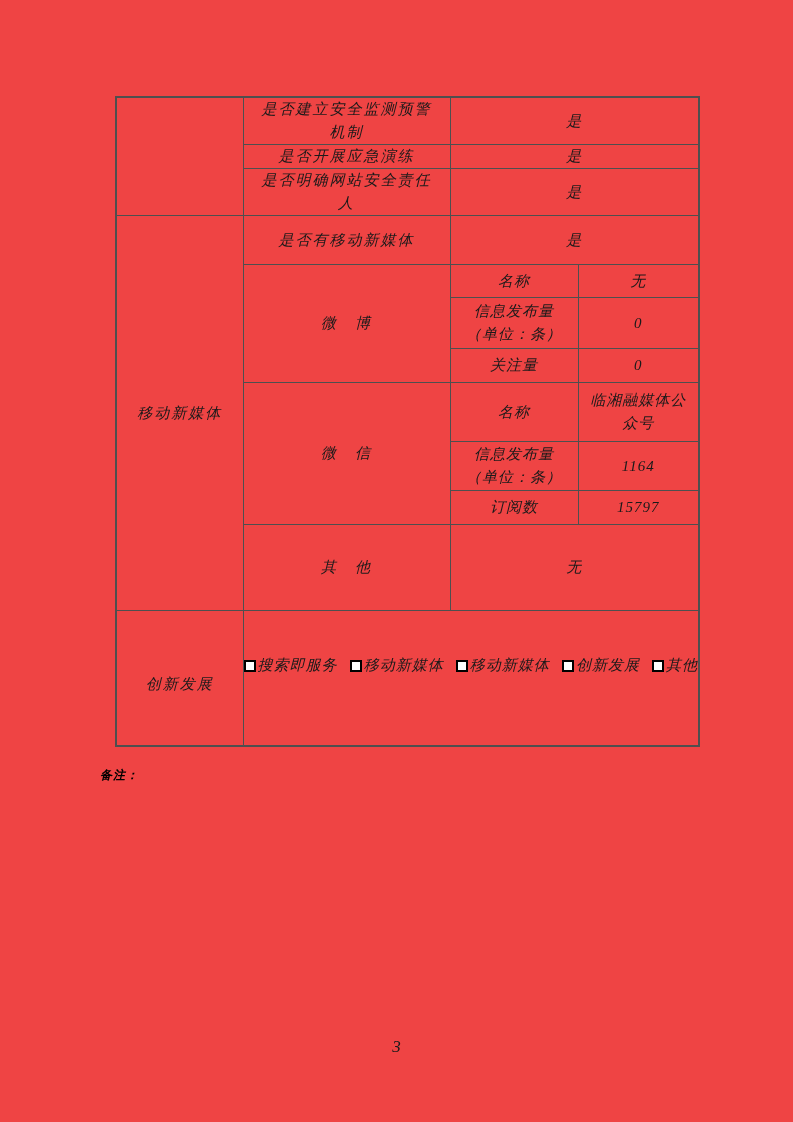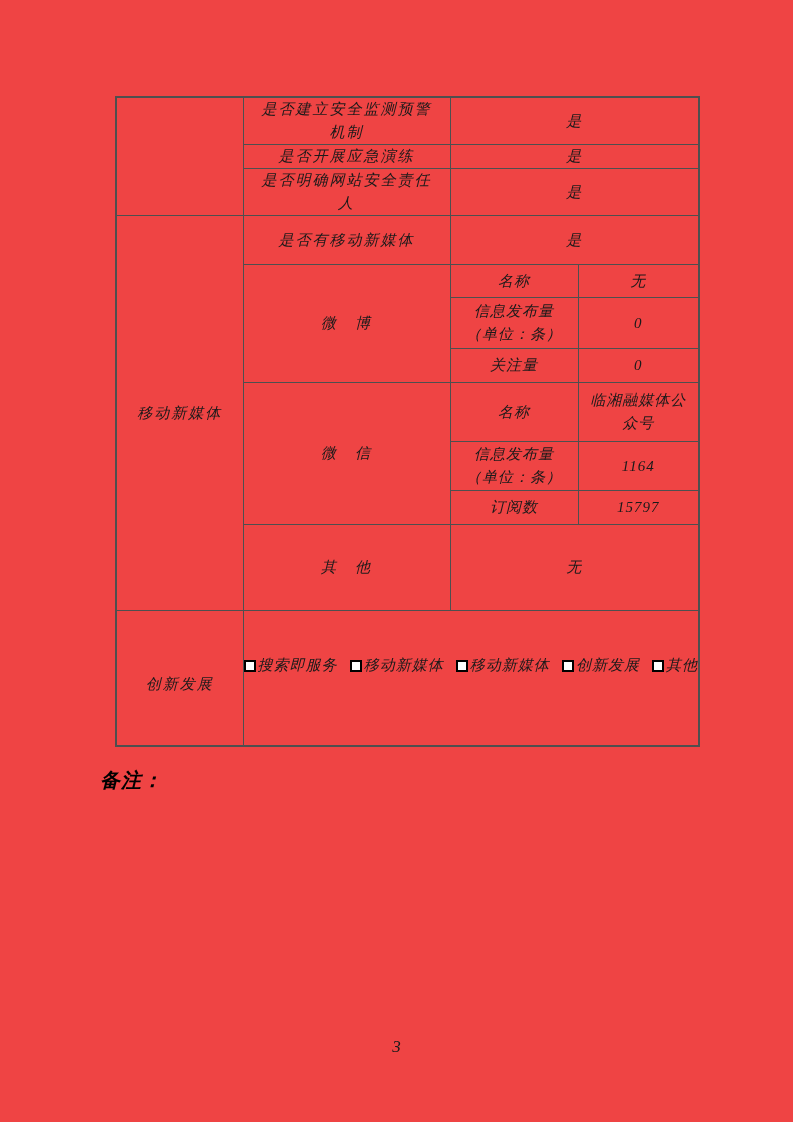--- a/index.html
+++ b/index.html
@@ -74,21 +74,21 @@
     background: #ffffff;
     flex: 0 0 auto;
   }
 
   
   .remarks {
     position: absolute;
     left: 100px; top: 767px;
     font-family: "Liberation Sans", "DejaVu Sans", sans-serif;
     font-weight: 700;
-    font-size: 20px;
+    font-size: 12px;
     letter-spacing: 1px;
     color: #000000;
   }
   .page-number {
     position: absolute;
     left: 0; right: 0;
     top: 1037px;
     text-align: center;
     font-size: 17px;
     color: #1a1a1a;

